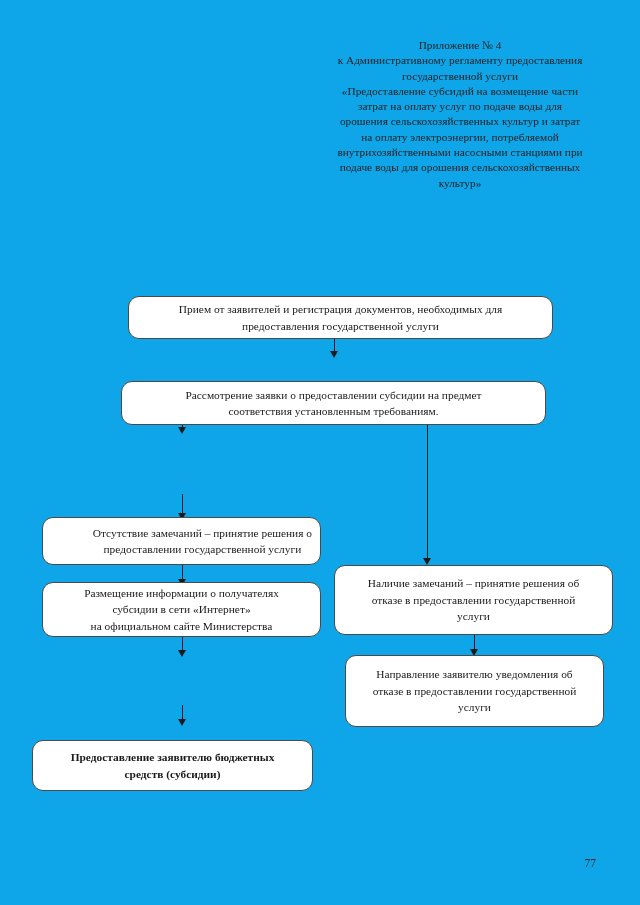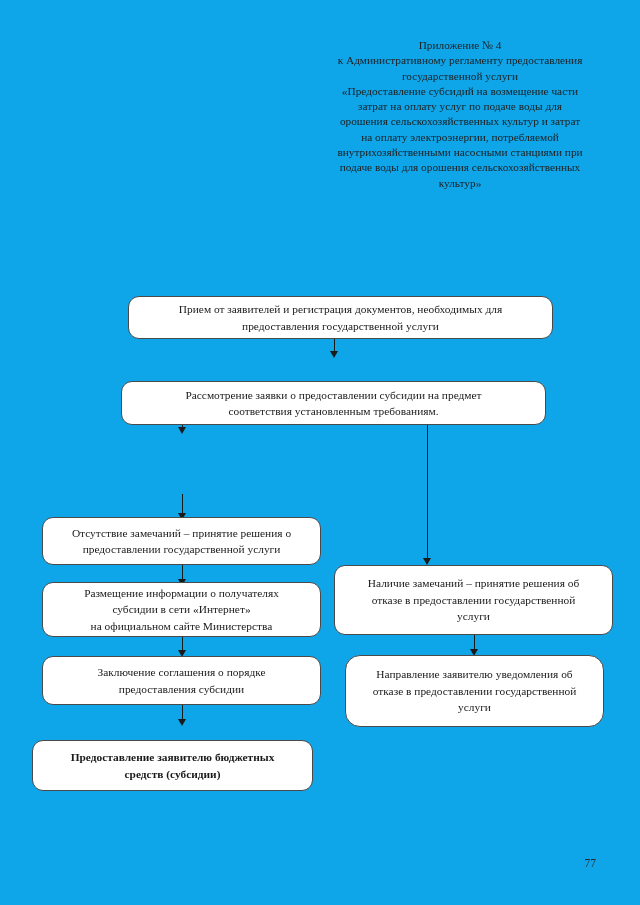--- a/index.html
+++ b/index.html
@@ -139,48 +139,44 @@
     <span>Прием от заявителей и регистрация документов, необходимых для
 предоставления государственной услуги</span>
   </div>
 
   <div class="node" style="left:121px; top:361px; width:425px; height:44px;margin-top:20px;">
     <span>Рассмотрение заявки о предоставлении субсидии на предмет
 соответствия установленным требованиям.</span>
   </div>
 
 
-  <div class="node" style="left:42px; top:517px; width:279px; height:48px;">
+  <div class="node" style="left:42px; top:517px; width:279px; height:48px;justify-content:flex-end;">
     <span>Отсутствие замечаний – принятие решения о
 предоставлении государственной услуги</span>
   </div>
 
   <div class="node" style="left:42px; top:582px; width:279px; height:55px;text-align:center;">
     <span>Размещение информации о получателях
 субсидии в сети «Интернет»
 на официальном сайте Министерства</span>
   </div>
 
-  <div class="node" style="left:42px; top:656px; width:279px; height:49px;">
-    <span>Заключение соглашения о порядке
-предоставления субсидии</span>
-  </div>
 
   <div class="node" style="left:32px; top:740px; width:281px; height:51px;font-weight:bold;">
     <span>Предоставление заявителю бюджетных
 средств (субсидии)</span>
   </div>
 
   <div class="node" style="left:334px; top:565px; width:279px; height:70px;">
     <span>Наличие замечаний – принятие решения об
 отказе в предоставлении государственной
 услуги</span>
   </div>
 
-  <div class="node" style="left:345px; top:655px; width:259px; height:72px;border-radius:15px;">
+  <div class="node" style="left:345px; top:655px; width:259px; height:72px;">
     <span>Направление заявителю уведомления об
 отказе в предоставлении государственной
 услуги</span>
   </div>
 
   <div class="page-number">77</div>
 
 </div>
 
 </body></html>

